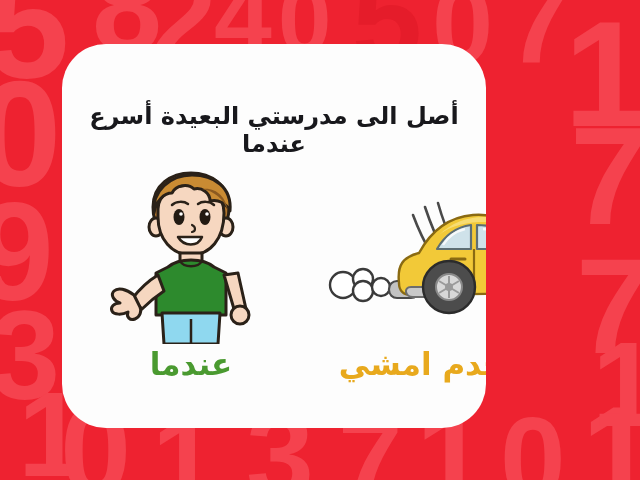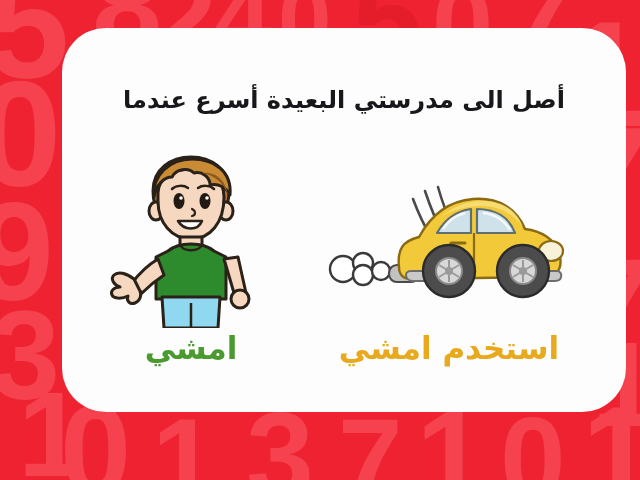--- a/index.html
+++ b/index.html
@@ -30,22 +30,22 @@
     line-height: 0.8;
     user-select: none;
     white-space: pre;
   }
   .bg-num.dark { color: #e51c2a; }
 
   
   #card {
     position: absolute;
     left: 62px;
-    top: 28px;
-    width: 564px;
+    top: 44px;
+    width: 424px;
     height: 384px;
     background: #fdfdfd;
     border-radius: 44px;
     overflow: hidden;
   }
 
   
   #question {
     position: absolute;
     left: 0;
@@ -182,21 +182,21 @@
                      C8 134 4 138 6 142 C8 146 16 146 22 143
                      C20 148 24 152 29 150 C34 148 36 142 34 138 Z" fill="#f6d7c0" stroke="#2a2118" stroke-width="3" stroke-linejoin="round"></path>
 
             <path d="M118 106 L128 140 L140 140 L132 104 Z" fill="#f6d7c0" stroke="#2a2118" stroke-width="3" stroke-linejoin="round"></path>
             <circle cx="134" cy="146" r="9" fill="#f6d7c0" stroke="#2a2118" stroke-width="3"></circle>
 
             <path d="M56 144 L114 144 L112 175 L58 175 Z" fill="#8fd8ef" stroke="#2a2118" stroke-width="3" stroke-linejoin="round"></path>
             <path d="M85 150 L85 175" stroke="#2a2118" stroke-width="2.5"></path>
           </svg>
         </div>
-        <div class="answer-label walk">امشي</div>
+        <div class="answer-label walk">عندما</div>
       </div>
 
       <div class="answer right">
         <div class="art">
           <svg width="244" height="140" viewBox="0 0 244 140" aria-hidden="true" style="margin-top:18px;">
 
             <path d="M86 28 C92 44 98 56 104 66" stroke="#4a4a4a" stroke-width="2.6" fill="none" stroke-linecap="round"></path>
             <path d="M98 20 C104 38 110 52 116 62" stroke="#4a4a4a" stroke-width="2.6" fill="none" stroke-linecap="round"></path>
             <path d="M111 16 C116 34 122 48 127 58" stroke="#4a4a4a" stroke-width="2.6" fill="none" stroke-linecap="round"></path>
 

